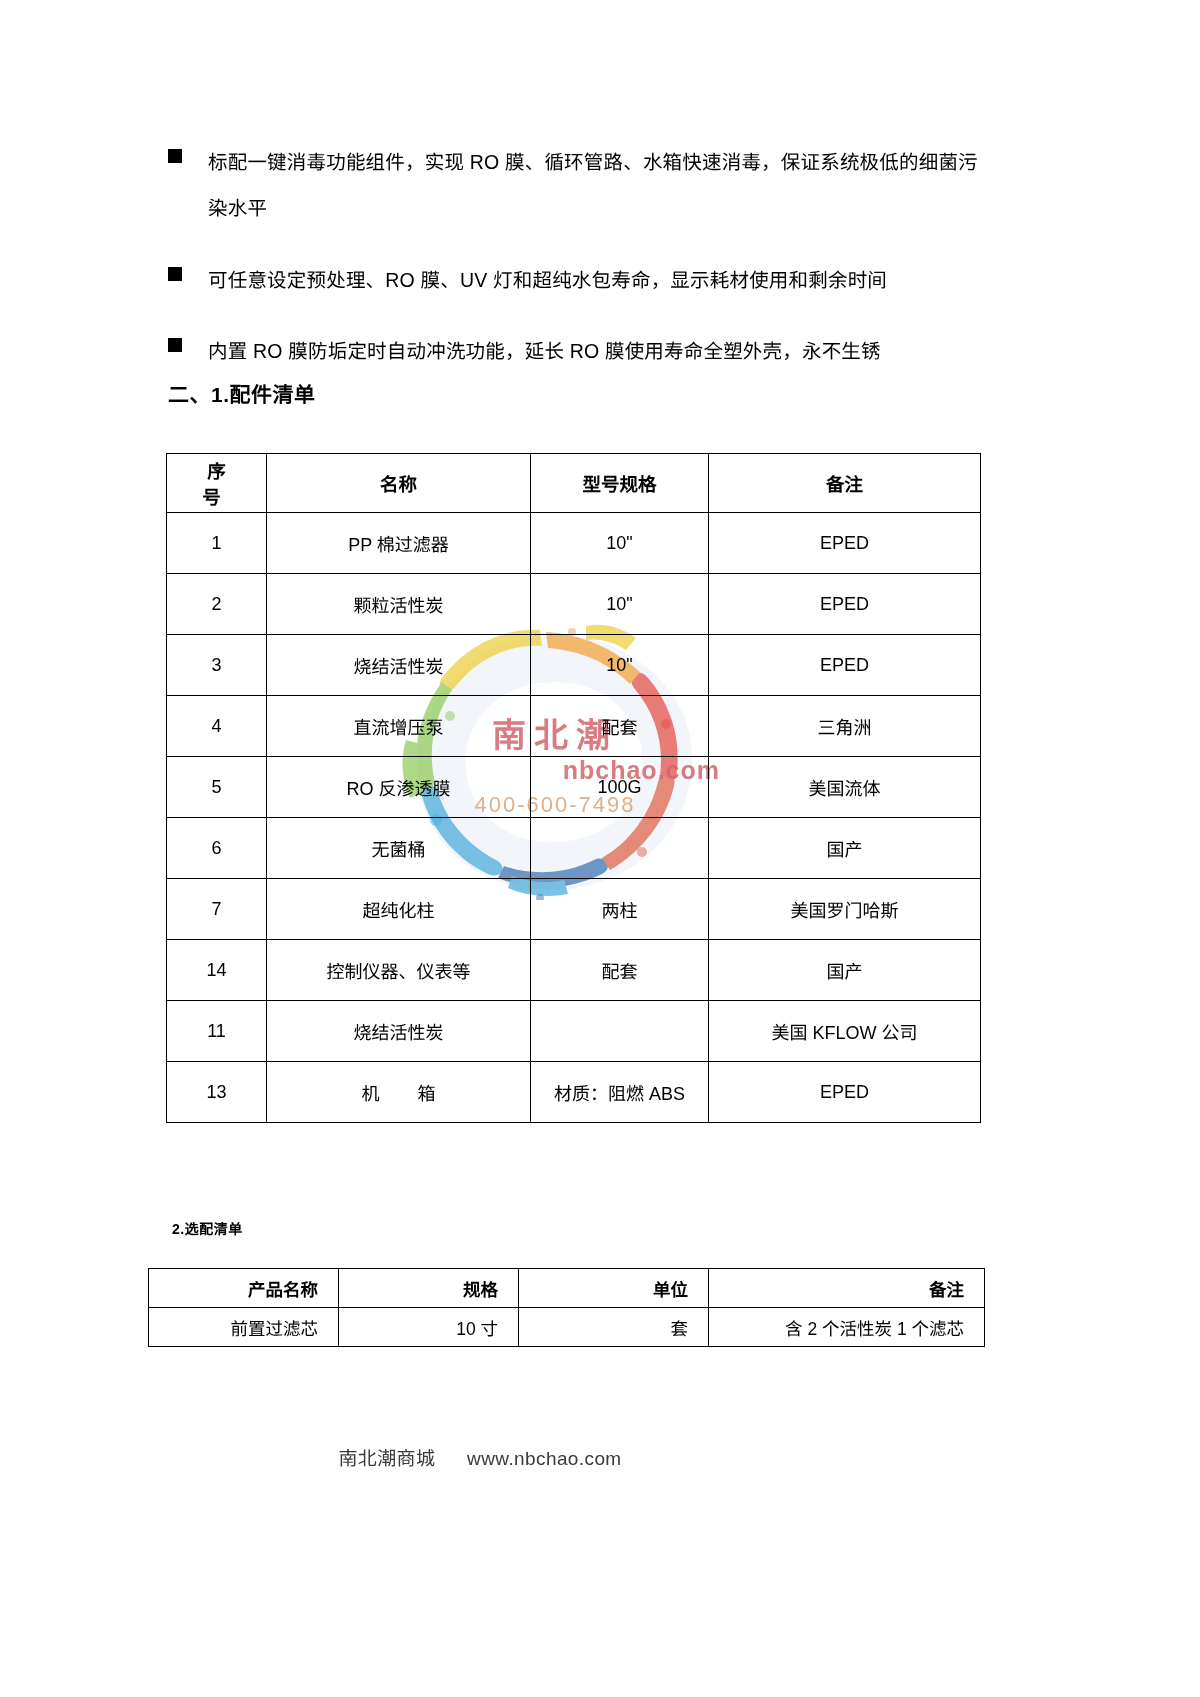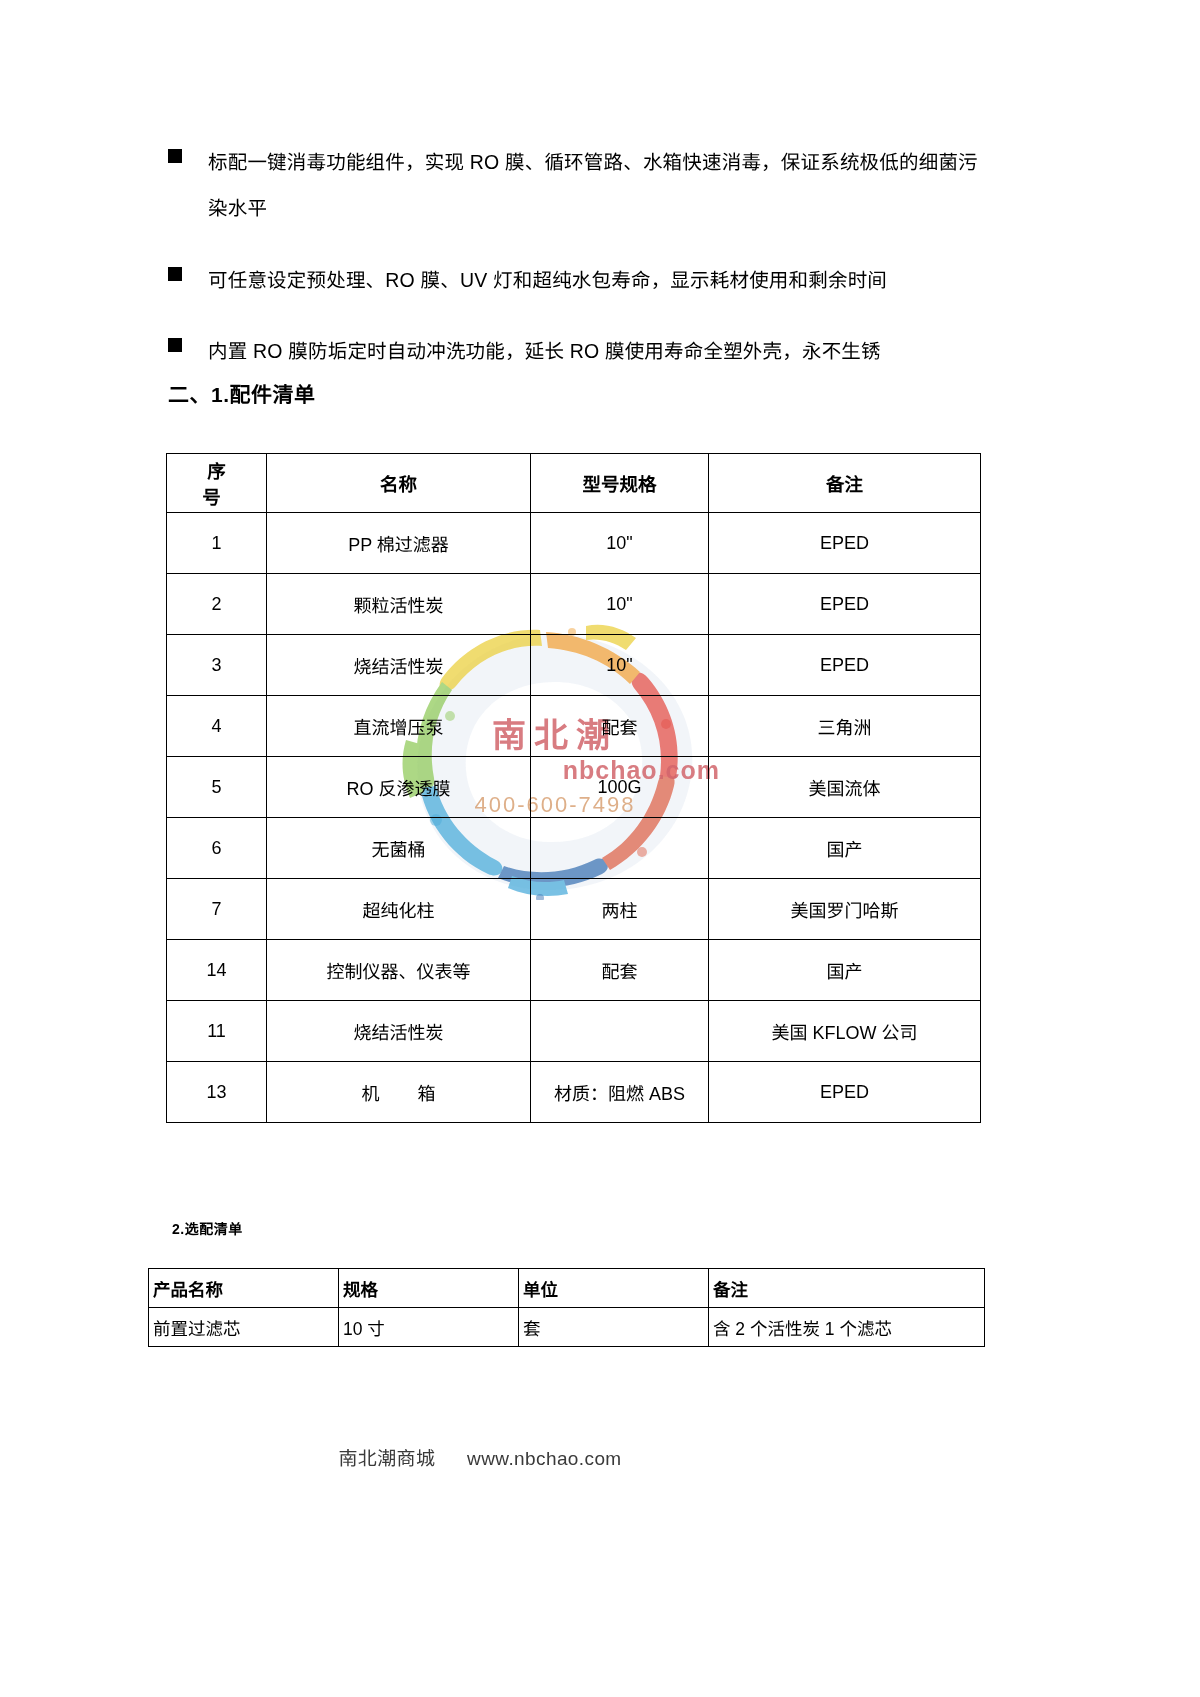--- a/index.html
+++ b/index.html
@@ -103,25 +103,25 @@
 
   
   .tbl-opt {
     position: absolute;
     left: 148px;
     top: 1268px;
     width: 836px;
   }
   .tbl-opt td, .tbl-opt th {
     border: 1.2px solid #000;
-    text-align: left;
+    text-align: right;
     vertical-align: middle;
     font-size: 17.5px;
     height: 38px;
-    padding: 0 4px;
+    padding: 0 20px;
   }
   .tbl-opt th {
     font-weight: bold;
     font-size: 17.5px;
   }
   .o1 { width: 190px; }
   .o2 { width: 180px; }
   .o3 { width: 190px; }
   .o4 { width: 276px; }
 

